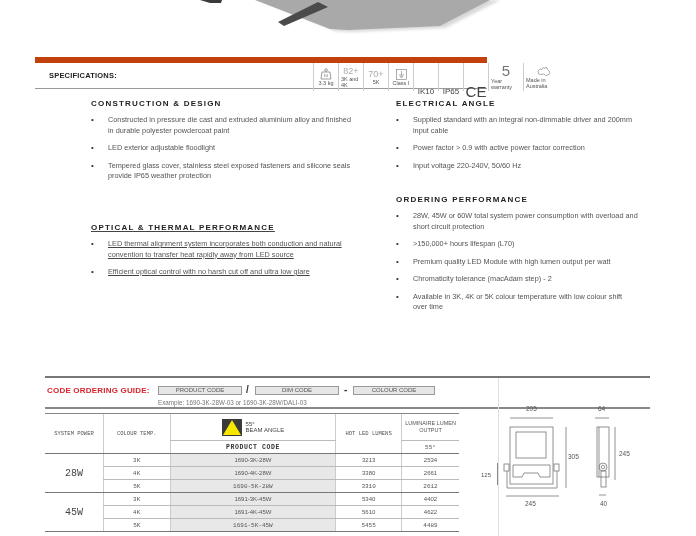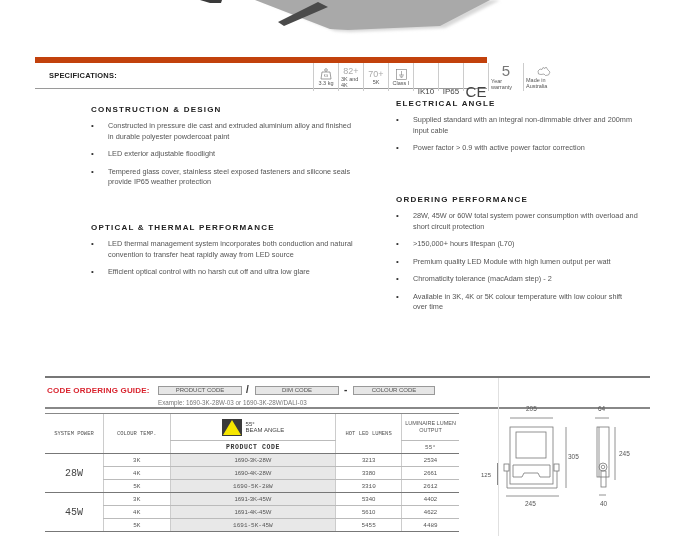--- a/index.html
+++ b/index.html
@@ -115,42 +115,43 @@
     </div>
     <div class="spec-cell" style="width:40px">
       <svg width="14" height="11" viewBox="0 0 14 11">
           <path d="M1 5 L3 3 L5 3.5 L6 1.5 L8 2.5 L9 1 L11 4 L13 6 L11.5 9 L8.5 9.5 L7 8 L4 8.5 L1.5 8 Z" fill="none" stroke="#777" stroke-width="0.6"></path>
         </svg>
       <span>Made in Australia</span>
     </div>
   </div>
 </div>
 
-<div class="section" style="left:91px; top:105px; width:265px;">
+<div class="section" style="left:91px; top:99px; width:265px;">
   <h3>CONSTRUCTION &amp; DESIGN</h3>
   <ul>
     <li>Constructed in pressure die cast and extruded aluminium alloy and finished in durable polyester powdercoat paint</li>
     <li>LED exterior adjustable floodlight</li>
     <li>Tempered glass cover, stainless steel exposed fasteners and silicone seals provide IP65 weather protection</li>
   </ul>
 </div>
 
-<div class="section" style="left:91px; top:223px; width:265px;">
+<div class="section" style="left:91px; top:223px; width:265px;text-decoration:underline;">
   <h3>OPTICAL &amp; THERMAL PERFORMANCE</h3>
   <ul>
-    <li>LED thermal management system incorporates both conduction and natural convention to transfer heat rapidly away from LED source</li>
+    <li>LED thermal alignment system incorporates both conduction and natural convention to transfer heat rapidly away from LED source</li>
     <li>Efficient optical control with no harsh cut off and ultra low glare</li>
   </ul>
 </div>
 
 <div class="section" style="left:396px; top:99px; width:240px;">
   <h3>ELECTRICAL ANGLE</h3>
   <ul>
     <li>Supplied standard with an integral non-dimmable driver and 200mm input cable</li>
     <li>Power factor &gt; 0.9 with active power factor correction</li>
+    <li>Input voltage 220-240V, 50/60 Hz</li>
   </ul>
 </div>
 
 <div class="section" style="left:396px; top:195px; width:242px;">
   <h3>ORDERING PERFORMANCE</h3>
   <ul>
     <li>28W, 45W or 60W total system power consumption with overload and short circuit protection</li>
     <li>&gt;150,000+ hours lifespan (L70)</li>
     <li>Premium quality LED Module with high lumen output per watt</li>
     <li>Chromaticity tolerance (macAdam step) - 2</li>

